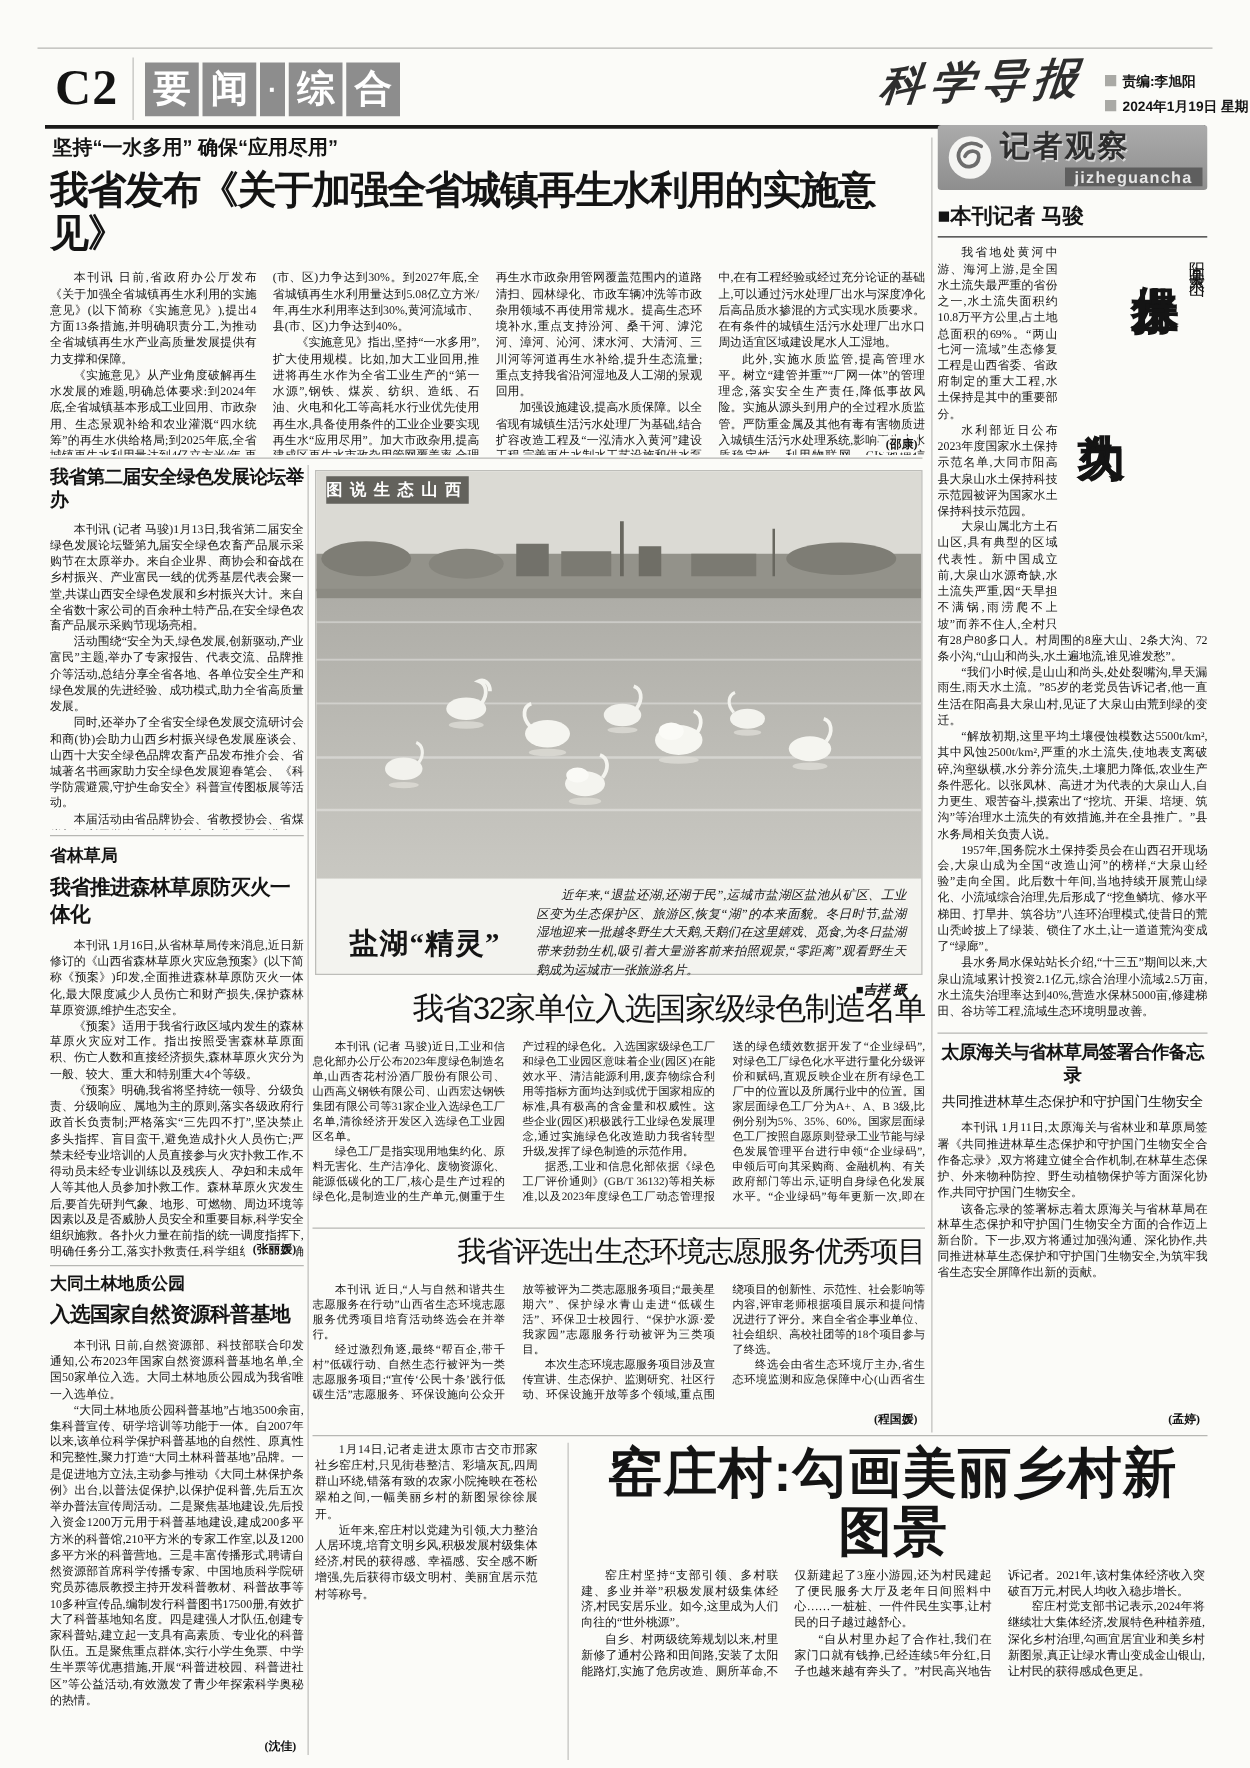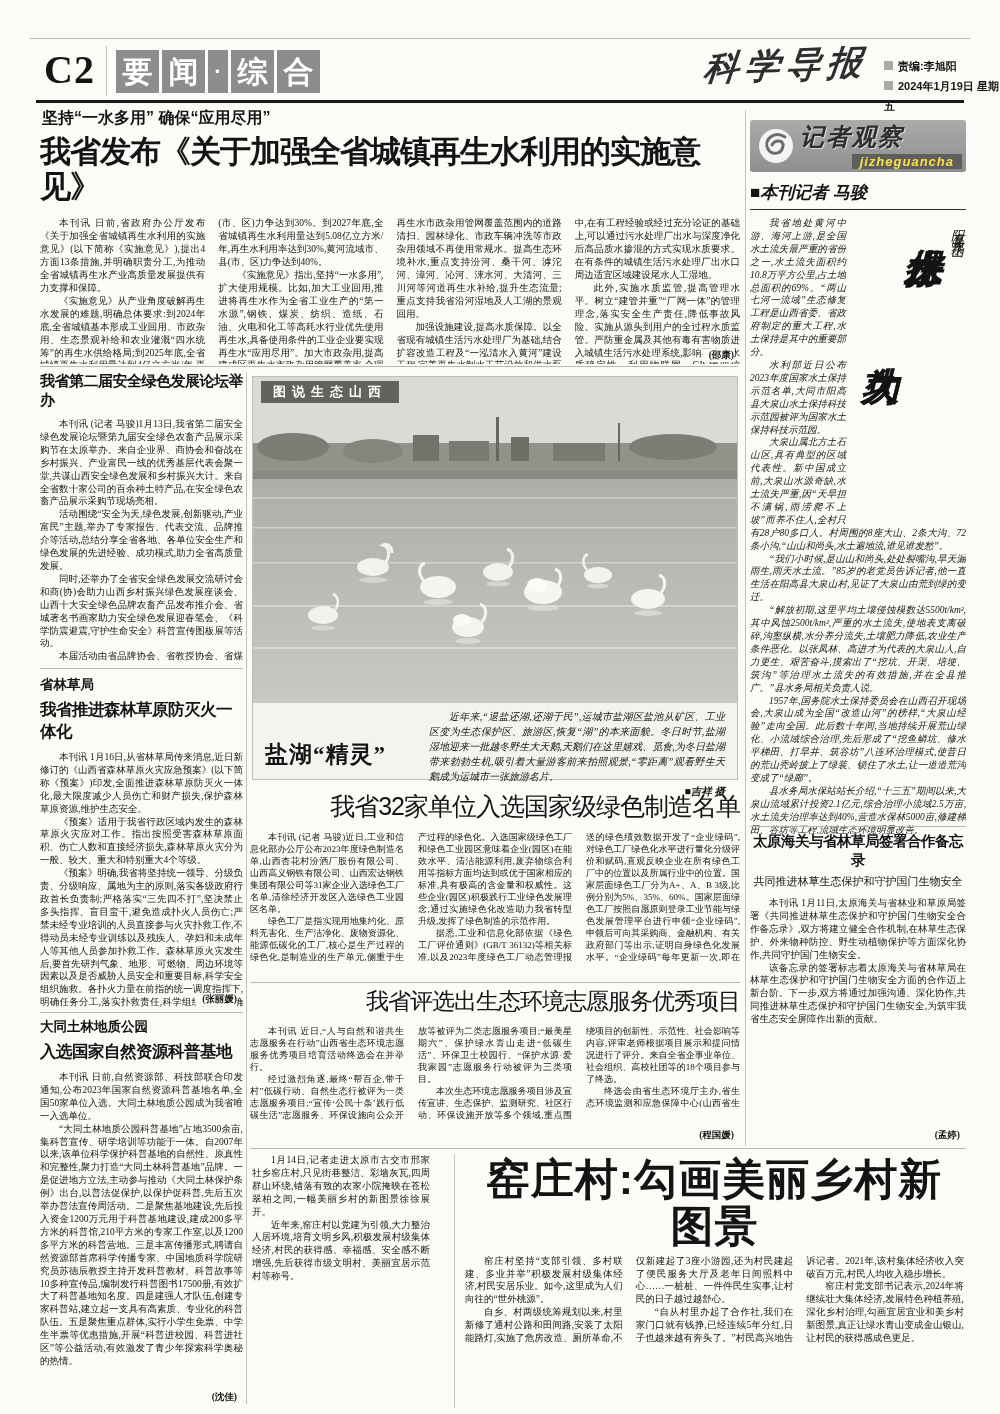--- a/index.html
+++ b/index.html
@@ -19,24 +19,24 @@
   #blackrule{position:absolute;left:36px;top:100px;width:928px;height:3px;background:#1a1a1a;}
   
   .body p{font-size:9.5px;line-height:1.36;text-align:justify;text-indent:2em;margin:0;}
   .sign{position:absolute;right:6px;bottom:2px;font-size:9.5px;font-weight:700;background:#fbfbf8;padding-left:6px;}
   
   #lead{position:absolute;left:40px;top:108px;width:700px;height:256px;overflow:hidden;}
   #lead .kicker{font-family:"Liberation Sans",sans-serif;font-weight:700;font-size:16px;margin:0 0 6px 2px;}
   #lead h1{font-family:"Liberation Sans",sans-serif;font-weight:900;font-size:31px;line-height:1.12;letter-spacing:-1px;margin:0 0 13px;}
   #lead .cols{column-count:4;column-gap:13px;height:168px;overflow:hidden;}
   
-  #observer{position:absolute;left:750px;top:120px;width:216px;height:714px;overflow:hidden;font-style:italic;}
+  #observer{position:absolute;left:750px;top:100px;width:216px;height:714px;overflow:hidden;}
   .badge{position:relative;height:52px;background:linear-gradient(#ababab,#8e8e8e);border-radius:3px;margin-bottom:7px;}
   .badge-title{position:absolute;left:50px;top:1px;font-family:"Liberation Sans",sans-serif;font-weight:900;font-size:24px;letter-spacing:2px;color:#2d2d2d;text-shadow:1px 1px 0 #d9d9d9;}
-  .badge-sub{position:absolute;right:4px;bottom:3px;background:#5e5e5e;color:#fde047;font-family:"Liberation Sans",sans-serif;font-weight:700;font-size:13px;padding:0 8px;letter-spacing:1px;}
+  .badge-sub{position:absolute;right:4px;bottom:3px;background:#5e5e5e;color:#e5e5e5;font-family:"Liberation Sans",sans-serif;font-weight:700;font-size:13px;padding:0 8px;letter-spacing:1px;}
   .badge-logo{position:absolute;left:6px;top:6px;}
   .obs-byline{font-family:"Liberation Sans",sans-serif;font-weight:700;font-size:17px;border-bottom:1.5px solid #2a2a2a;padding:2px 0 5px;margin-bottom:7px;}
   #obsbody{height:630px;overflow:hidden;}
   .v-head{float:right;writing-mode:vertical-rl;height:296px;margin:2px 0 8px 10px;}
   .v-head span{display:block;}
   .v-loc{font-size:13px;letter-spacing:3px;margin-left:6px;}
   .v-big{font-family:"Liberation Sans",sans-serif;font-weight:900;font-size:38px;line-height:1;margin-left:5px;}
   .v-big2{padding-top:118px;}
   
   #customs{position:absolute;left:750px;top:832px;width:216px;height:312px;overflow:hidden;}
@@ -45,23 +45,23 @@
   
   .leftart{position:absolute;left:40px;width:203px;overflow:hidden;}
   .leftart h2{font-family:"Liberation Sans",sans-serif;font-weight:900;font-size:15px;letter-spacing:-0.5px;margin:0 0 8px;}
   .leftart .kicker2{font-family:"Liberation Sans",sans-serif;font-weight:700;font-size:13.5px;margin:0 0 5px;}
   .leftart h3{font-family:"Liberation Sans",sans-serif;font-weight:900;font-size:16.5px;letter-spacing:-0.5px;margin:0 0 8px;}
   #forum{top:372px;height:292px;}
   #forest{top:676px;height:332px;}
   #geopark{top:1018px;height:388px;}
   
   #photo{position:absolute;left:252px;top:376px;width:486px;height:404px;border:1px solid #bdbdb9;box-sizing:border-box;background:#f3f3ef;}
-  #photo-label{position:absolute;left:8px;top:4px;background:#63625c;color:#fff;font-family:"Liberation Sans",sans-serif;font-weight:700;font-size:13px;line-height:22px;padding:0 12px;letter-spacing:6px;}
+  #photo-label{position:absolute;left:8px;top:4px;background:#63625c;color:#fff;font-family:"Liberation Sans",sans-serif;font-weight:700;font-size:13px;line-height:22px;padding:0 0;letter-spacing:6px;}
   .caption{display:flex;gap:14px;align-items:center;padding:6px 12px 0;}
-  .cap-title{width:150px;font-weight:900;font-size:23px;letter-spacing:1px;font-family:"Liberation Serif",serif;}
+  .cap-title{width:150px;text-align:center;font-weight:900;font-size:23px;letter-spacing:1px;font-family:"Liberation Serif",serif;}
   .cap-right{flex:1;}
   .cap-text{font-style:italic;font-size:10px;line-height:1.5;text-align:justify;text-indent:2em;margin:0;}
   .cap-credit{display:block;text-align:right;font-style:italic;font-weight:700;font-size:10.5px;margin-top:1px;}
   
   .centerart{position:absolute;left:250px;width:490px;overflow:hidden;}
   .centerart h2{font-family:"Liberation Sans",sans-serif;font-weight:400;text-align:right;letter-spacing:-1px;margin:0 0 8px;}
   #green{top:790px;height:190px;}
   #green h2{font-size:25px;}
   #green .cols{column-count:3;column-gap:14px;height:138px;overflow:hidden;}
   #volunteer{top:986px;height:158px;}

